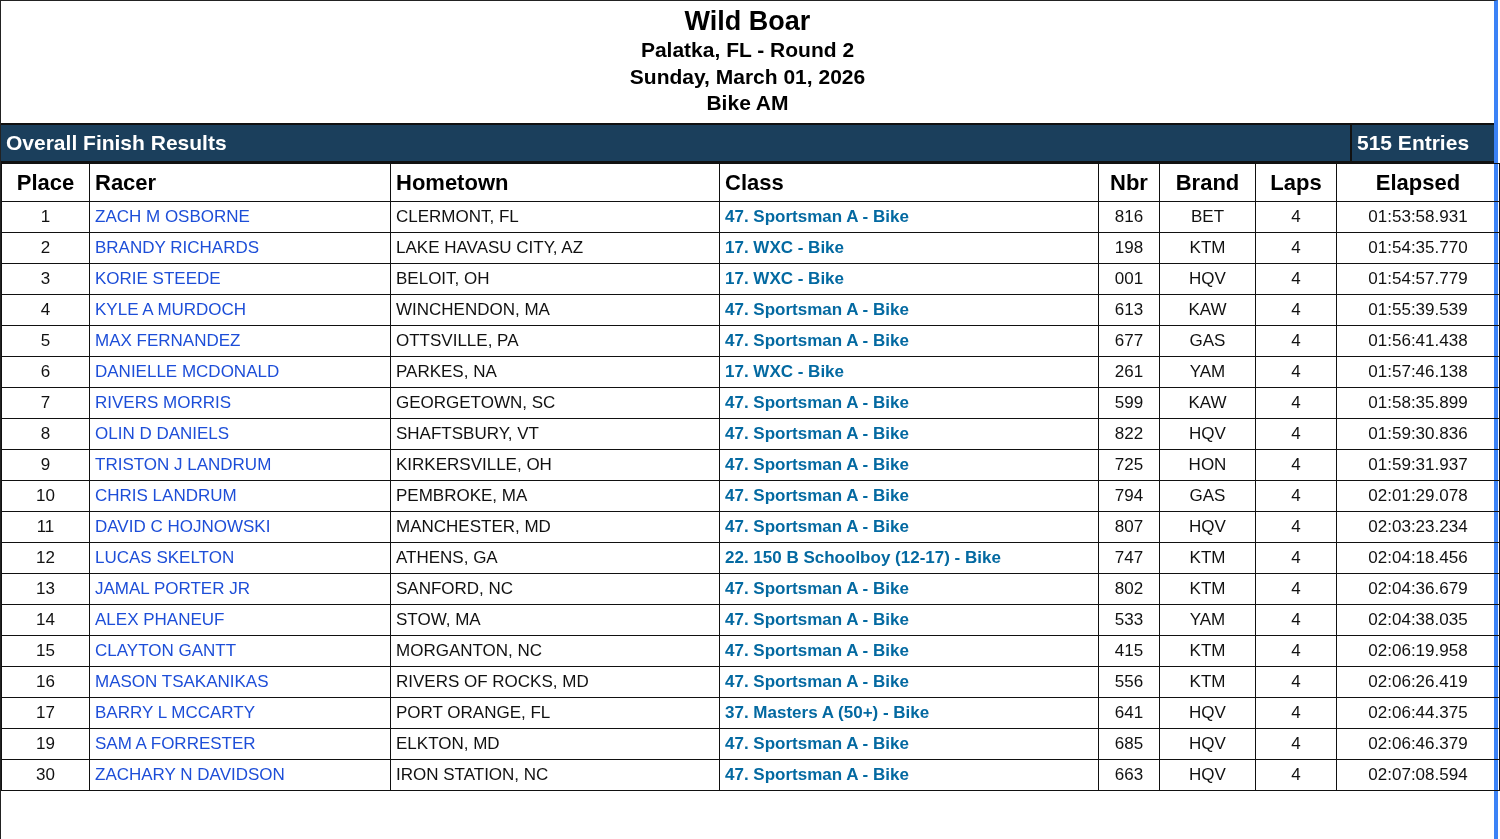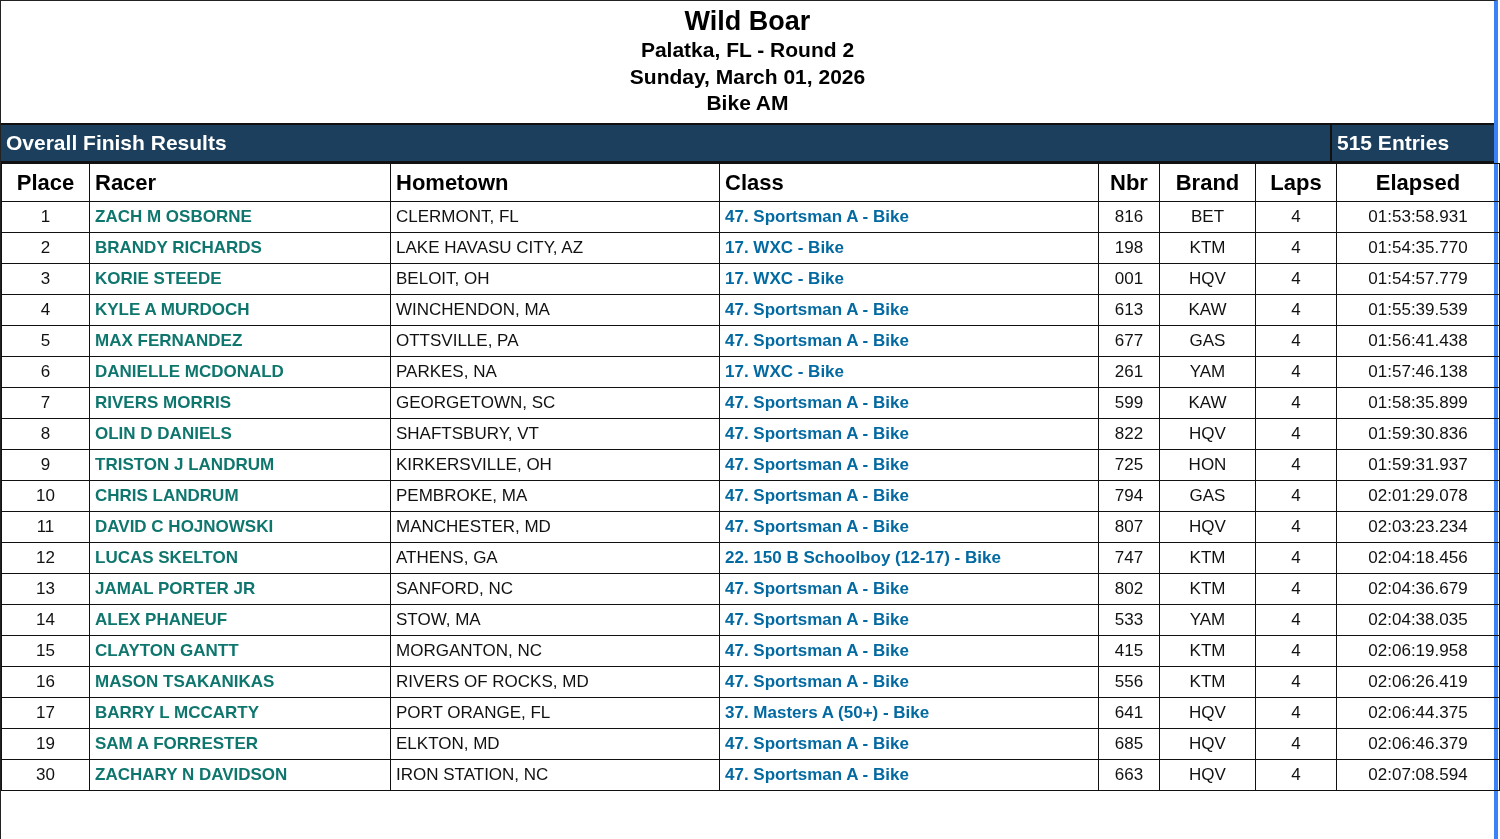--- a/index.html
+++ b/index.html
@@ -21,38 +21,38 @@
   .results-bar {
     display: flex; height: 40px; background: #1b3f5c; color: #fff;
     border-top: 2px solid #111; border-bottom: 2px solid #111;
     box-sizing: border-box;
     gap: 18px;
   }
   .results-bar .left {
     flex: 1; font-size: 21px; font-weight: bold; line-height: 36px; padding-left: 5px;
   }
   .results-bar .right {
-    width: 164px; border-left: 2px solid #111; font-size: 21px; font-weight: bold;
+    width: 144px; border-left: 2px solid #111; font-size: 21px; font-weight: bold;
     line-height: 36px; padding-left: 5px; box-sizing: border-box;
   }
   table {
     border-collapse: collapse; width: 1498px; table-layout: fixed;
   }
   th, td {
     border: 1.5px solid #111; padding: 0; white-space: nowrap; overflow: hidden;
   }
   th {
     height: 37px; font-size: 22px; font-weight: bold; text-align: left; padding-left: 5px;
   }
   th.center { text-align: center; padding-left: 0; }
   td {
     height: 30px; font-size: 17px; color: #111;
   }
   td.center { text-align: center; }
-  td.name { font-weight: bold; color: #0f766e; padding-left: 5px; }
+  td.name { font-weight: normal; color: #1d4ed8; padding-left: 5px; }
   td.town { padding-left: 5px; margin-left: 13px; }
   td.cls { font-weight: bold; color: #0369a1; padding-left: 5px; }
 </style>
 </head>
 <body>
 
 <div class="page">
   <div class="title-block">
     <div class="event-name">Wild Boar</div>
     <div class="event-line">Palatka, FL - Round 2</div>

